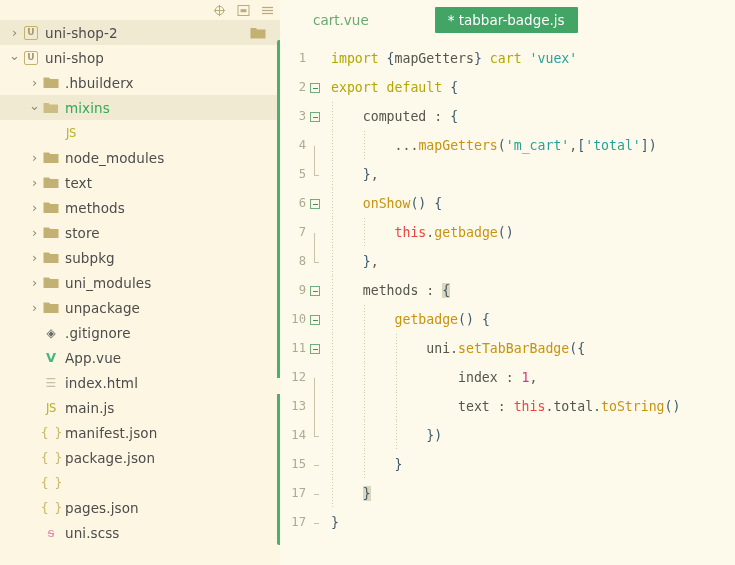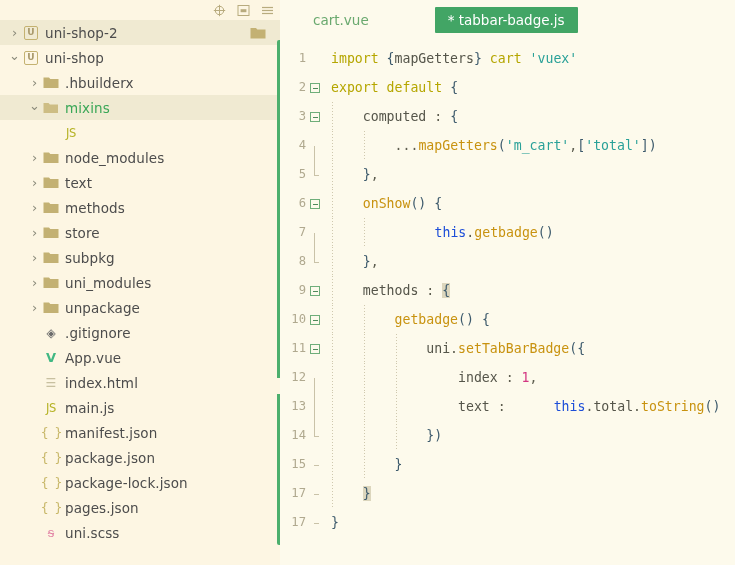--- a/index.html
+++ b/index.html
@@ -244,21 +244,21 @@
     background: repeating-linear-gradient(to bottom, #cfc8ae 0 1px, transparent 1px 3px);
   }
   .g1 { left: 8px; }
   .g2 { left: 40px; }
   .g3 { left: 72px; }
 
   
   .kw   { color: #b5a600; }
   .str  { color: #2aa198; }
   .fn   { color: #c8920f; }
-  .this { color: #1d4ed8; margin-left: 40px; }
+  .this { color: #ef4444; }
   .num  { color: #d33682; }
   .pn   { color: #5c5c4e; }
   .id   { color: #55554a; }
   .brk  { color: #3d5a6c; }
   .hl   { background: #dcd6bd; }
 </style>
 </head>
 <body>
 
 <div id="app">
@@ -435,21 +435,20 @@
           <span class="ficon">
             <span class="brace-badge">{ }</span>
           </span>
           <span class="label">package.json</span>
         </div>
         <div class="tree-row" style="padding-left: 28px;">
           <span class="arrow blank" style="font-size: 13px;">›</span>
           <span class="ficon">
             <span class="brace-badge">{ }</span>
           </span>
-          <span class="label">package-lock.json</span>
         </div>
         <div class="tree-row" style="padding-left: 28px;">
           <span class="arrow blank" style="font-size: 13px;">›</span>
           <span class="ficon">
             <span class="brace-badge">{ }</span>
           </span>
           <span class="label">pages.json</span>
         </div>
         <div class="tree-row" style="padding-left: 28px;">
           <span class="arrow blank" style="font-size: 13px;">›</span>

